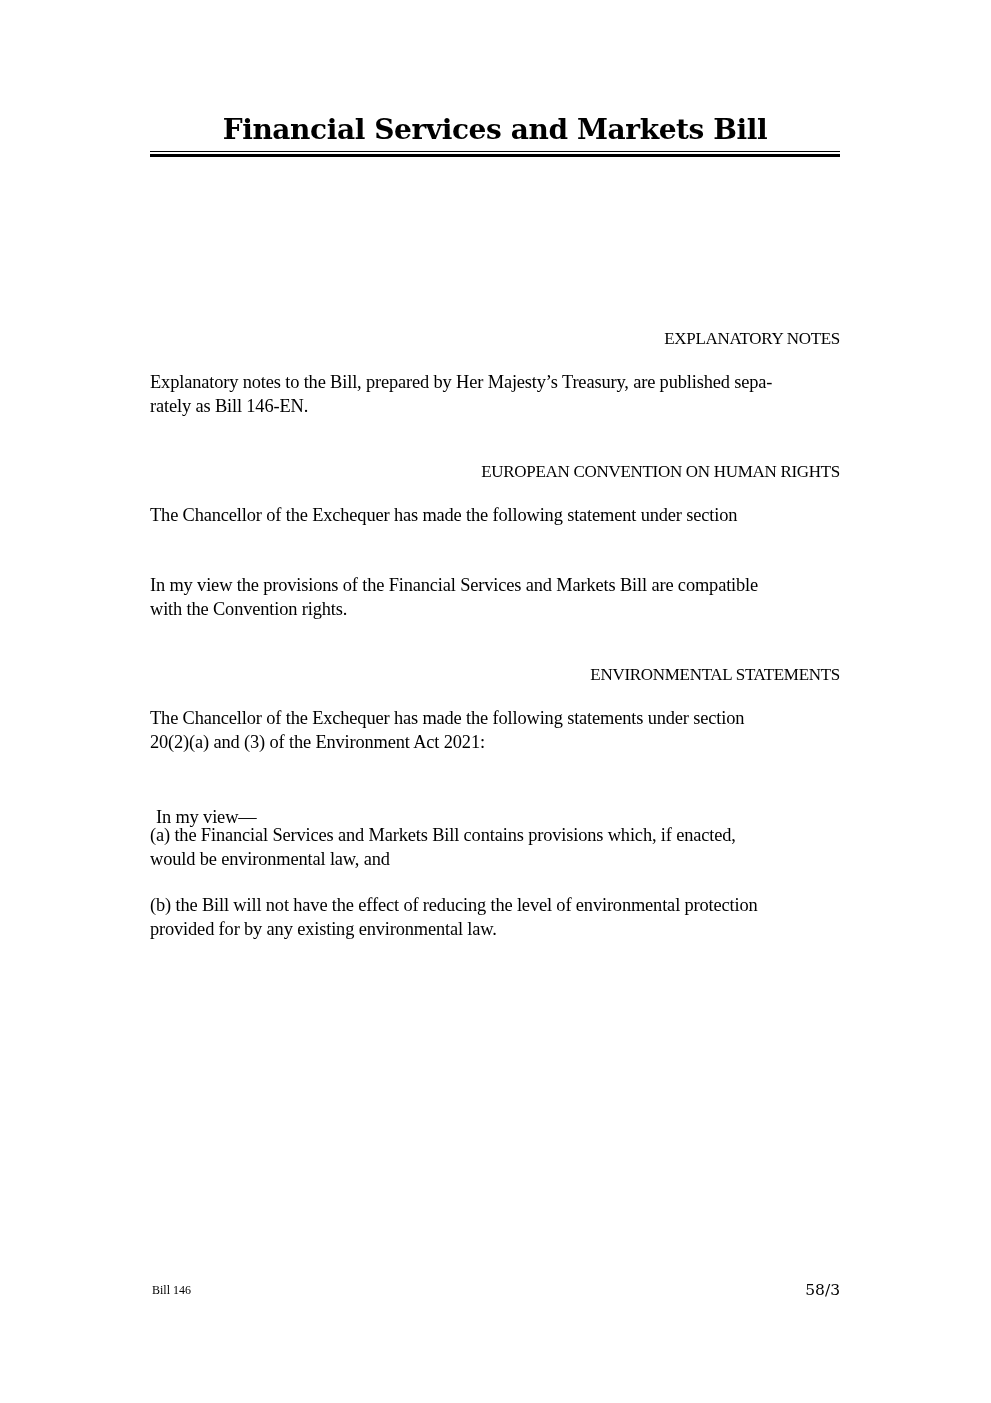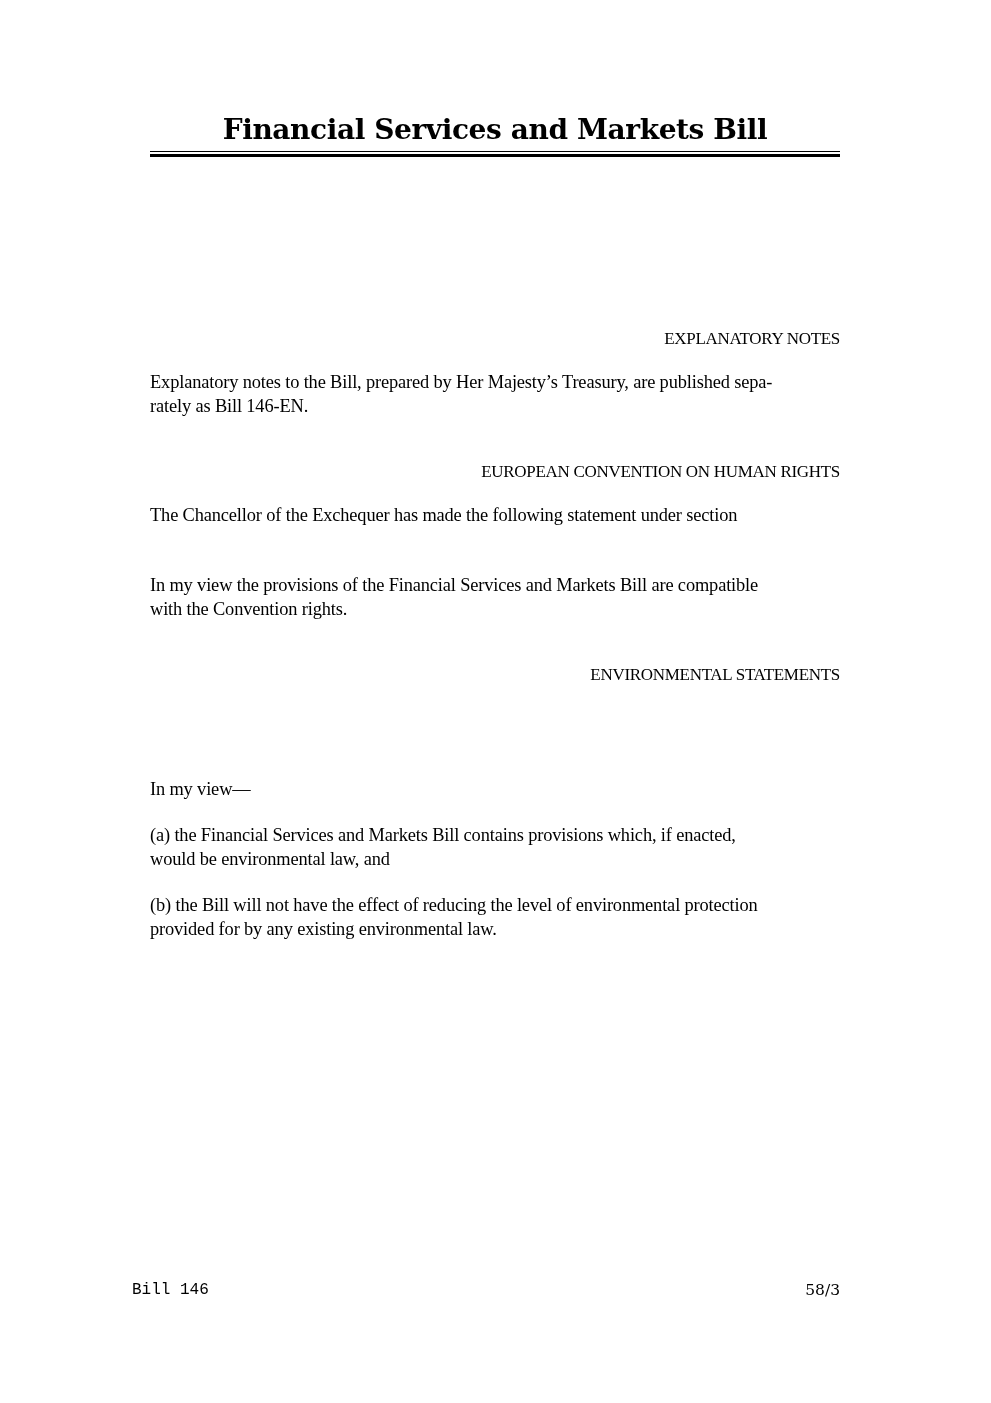--- a/index.html
+++ b/index.html
@@ -63,25 +63,24 @@
       left: 150px;
       width: 700px;
       font-size: 18.4px;
       line-height: 23.5px;
       letter-spacing: -0.15px;
       margin: 0;
     }
     .para span { display: block; white-space: nowrap; }
     .footer-left {
       position: absolute;
-      left: 132px;
+      left: 152px;
       top: 1279px;
-      font-size: 16px;
+      font-size: 12px;
       line-height: 22px;
-      font-family: Liberation Mono, monospace;
     }
     .footer-right {
       position: absolute;
       right: 151px;
       top: 1279px;
       font-family: "DejaVu Serif", "Liberation Serif", serif;
       font-size: 15.5px;
       line-height: 22px;
     }
   </style>
@@ -103,21 +102,25 @@
   <div class="heading" style="top:461px;">EUROPEAN CONVENTION ON HUMAN RIGHTS</div>
   <p class="para" style="top:504px;">
     <span>The Chancellor of the Exchequer has made the following statement under section</span>
   </p>
   <p class="para" style="top:574px;">
     <span>In my view the provisions of the Financial Services and Markets Bill are compatible</span>
     <span>with the Convention rights.</span>
   </p>
 
   <div class="heading" style="top:664px;">ENVIRONMENTAL STATEMENTS</div>
-  <p class="para" style="top:778px;">
+  <p class="para" style="top:707px;">
+    <span>The Chancellor of the Exchequer has made the following statements under section</span>
+    <span>20(2)(a) and (3) of the Environment Act 2021:</span>
+  </p>
+  <p class="para" style="top:806px;margin-left:6px;">
     <span>In my view—</span>
   </p>
   <p class="para" style="top:824px;">
     <span>(a) the Financial Services and Markets Bill contains provisions which, if enacted,</span>
     <span>would be environmental law, and</span>
   </p>
   <p class="para" style="top:894px;">
     <span>(b) the Bill will not have the effect of reducing the level of environmental protection</span>
     <span>provided for by any existing environmental law.</span>
   </p>

